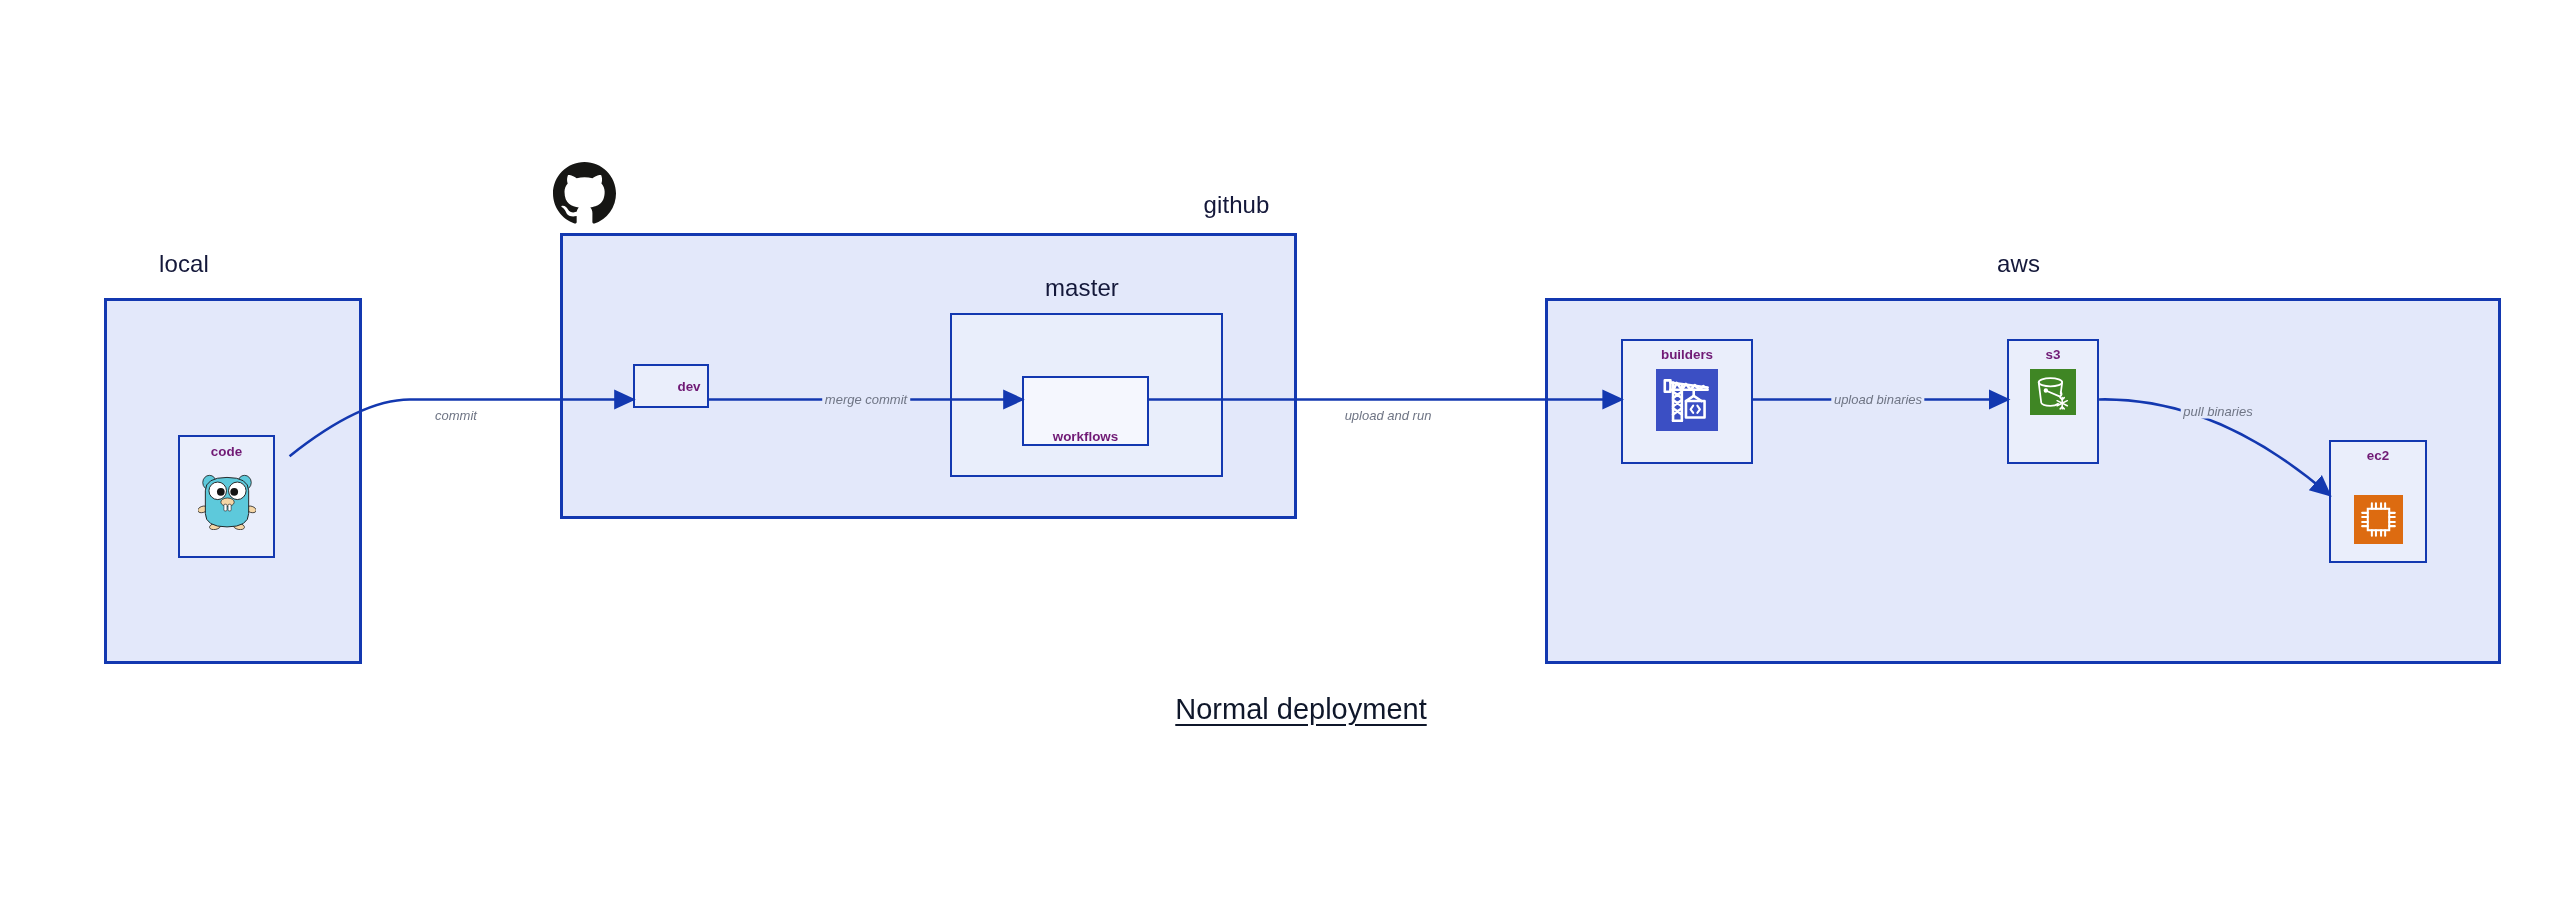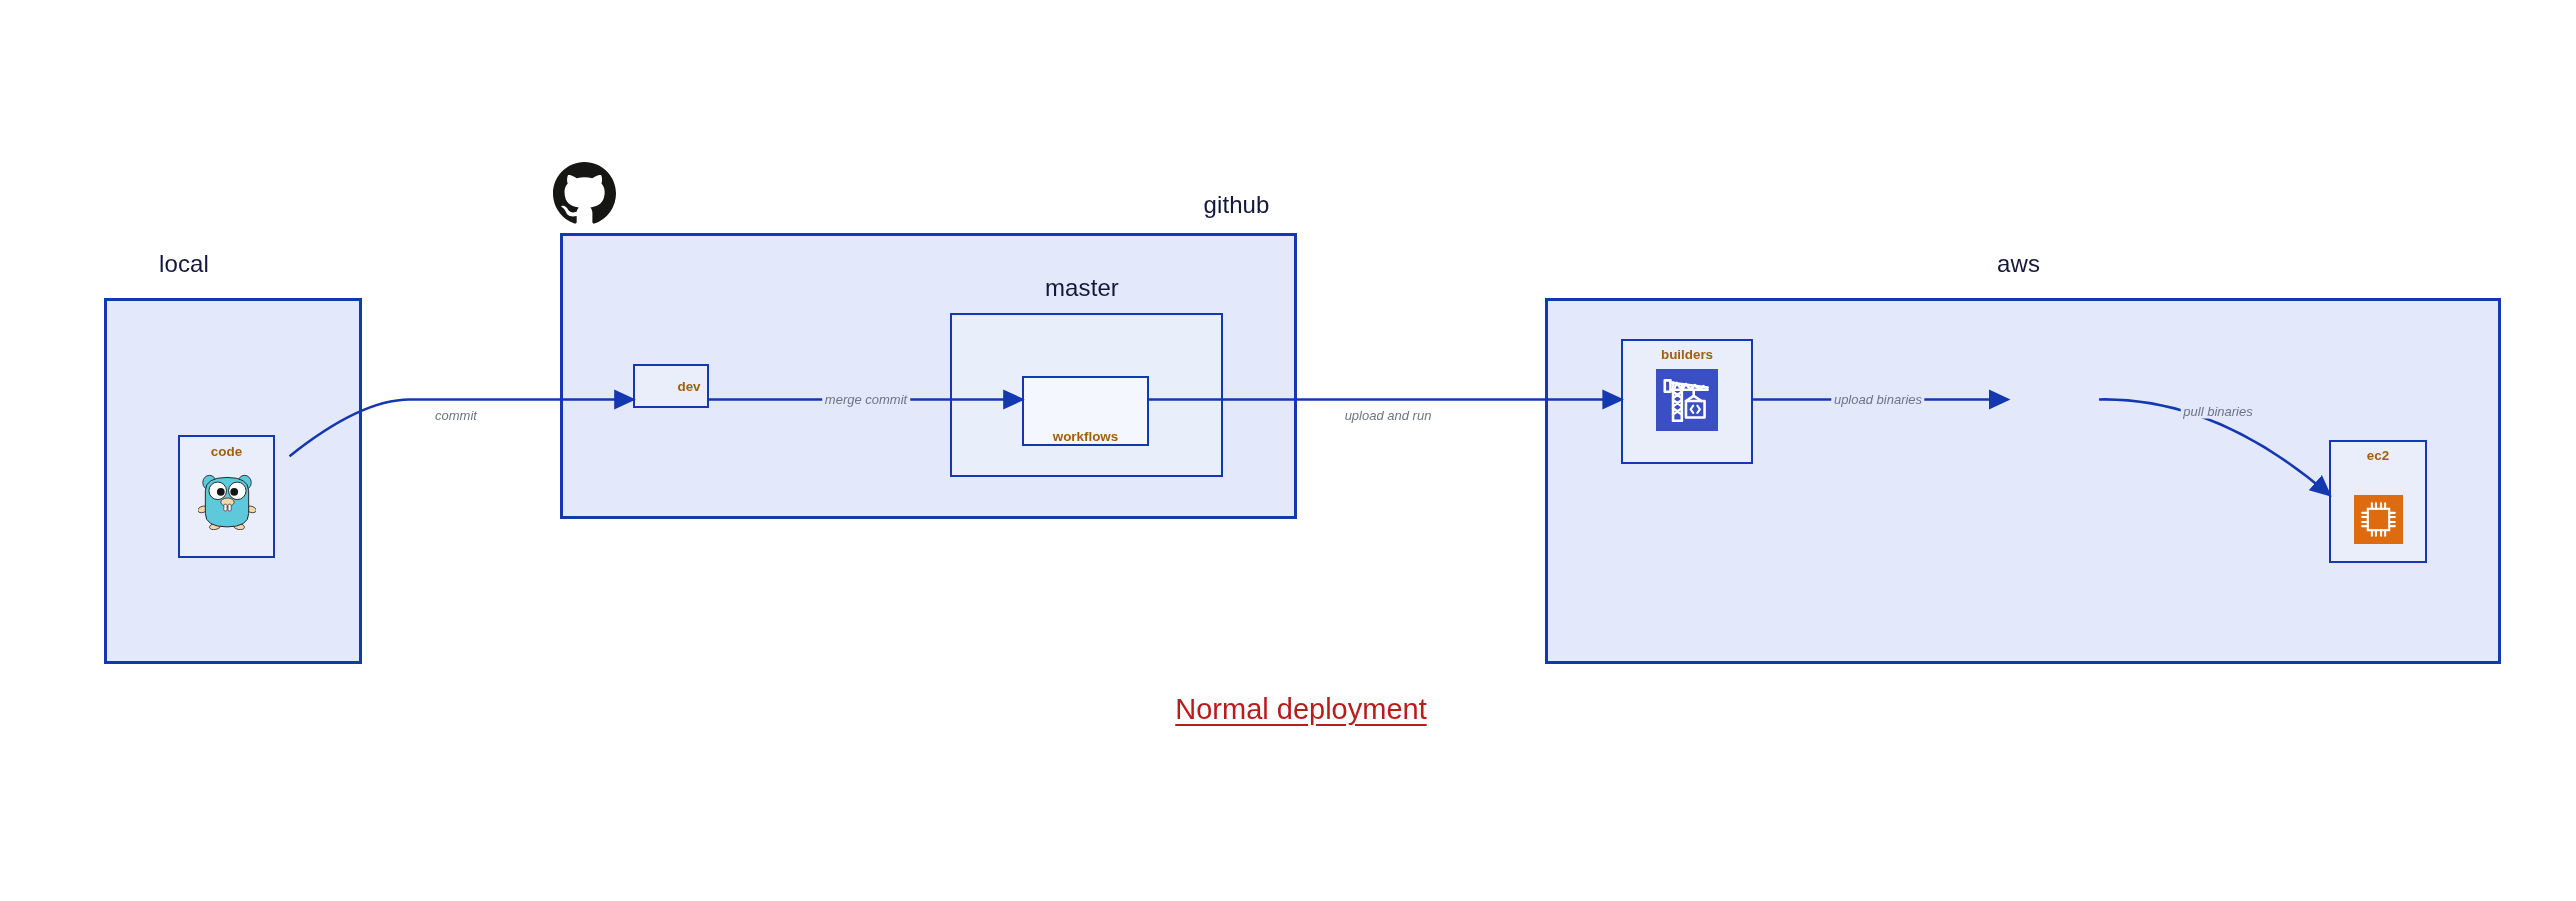--- a/index.html
+++ b/index.html
@@ -46,21 +46,21 @@
     border: 2.6px solid #1338b0;
     box-sizing: border-box;
     display: flex;
     flex-direction: column;
     align-items: center;
   }
   .node-box.plain {
     background: #f5f7fe;
   }
   .node-label {
-    color: #a16207;
+    color: #701a75;
     font-size: 13.4px;
     font-weight: bold;
     white-space: nowrap;
     font-family: "Liberation Sans", sans-serif;
   }
   .node-icon {
     display: block;
   }
   .edge-label {
     position: absolute;
@@ -70,21 +70,21 @@
     white-space: nowrap;
     background: transparent;
     font-family: "Liberation Sans", sans-serif;
     transform: translate(-50%, -50%);
     z-index: 6;
   }
   .edge-label.on-white { background: #ffffff; padding: 0 2.6px; margin-top: 16px; }
   .edge-label.on-group { background: #e3e8fa; padding: 0 2.6px; }
   .diagram-title {
     position: absolute;
-    color: #b91c1c;
+    color: #0f172a;
     font-size: 29px;
     font-weight: 400;
     text-decoration: underline;
     text-underline-offset: 5.2px;
     white-space: nowrap;
     transform: translateX(-50%);
     font-family: "Liberation Sans", sans-serif;
     text-align: right;
   }
   .gh-logo {
@@ -186,20 +186,46 @@
           <path d="M73 40 L73 52"></path>
           <path d="M58 62 L73 52 L88 62"></path>
 
           <rect x="58" y="62" width="36" height="32"></rect>
           <path d="M72 71 L67 78 L72 85 M80 71 L85 78 L80 85" stroke-width="4"></path>
         </g>
       </svg>
     </span>
   </div>
 
+  <div class="node-box" style="left:2007px; top:339px; width:92px; height:125px; padding-top:6.2px;">
+    <span class="node-label">s3</span>
+    <span class="node-icon" style="margin-top:7.2px;">
+      <svg width="46" height="46" viewBox="0 0 90 90">
+        <rect x="0" y="0" width="90" height="90" fill="#3f8624"></rect>
+        <g fill="none" stroke="#ffffff" stroke-width="3.4" stroke-linejoin="round" stroke-linecap="round">
+
+          <ellipse cx="40" cy="26" rx="23" ry="8"></ellipse>
+          <path d="M17 26 L22 66 Q24 72 40 72 Q50 72 55 68"></path>
+          <path d="M63 26 L60 48"></path>
+
+          <circle cx="31" cy="42" r="2.6" fill="#ffffff"></circle>
+          <path d="M33 43 L59 54"></path>
+          <path d="M59 54 Q64 49 60 45"></path>
+
+          <g stroke-width="3">
+            <path d="M63 56 L63 78"></path>
+            <path d="M53 62 L73 72"></path>
+            <path d="M73 62 L53 72"></path>
+            <path d="M63 60 L59 56 M63 60 L67 56"></path>
+            <path d="M63 74 L59 78 M63 74 L67 78"></path>
+          </g>
+        </g>
+      </svg>
+    </span>
+  </div>
 
   <div class="node-box" style="left:2329px; top:440px; width:98px; height:123px; padding-top:6.2px;gap:25px;">
     <span class="node-label">ec2</span>
     <span class="node-icon" style="margin-top:7.2px;">
       <svg width="49" height="49" viewBox="0 0 96 96">
         <rect x="0" y="0" width="96" height="96" fill="#dd6b10"></rect>
         <g fill="none" stroke="#ffffff" stroke-width="4" stroke-linecap="round">
           <rect x="27" y="27" width="42" height="42"></rect>
 
           <path d="M35 27 L35 16 M43 27 L43 16 M53 27 L53 16 M61 27 L61 16"></path>

